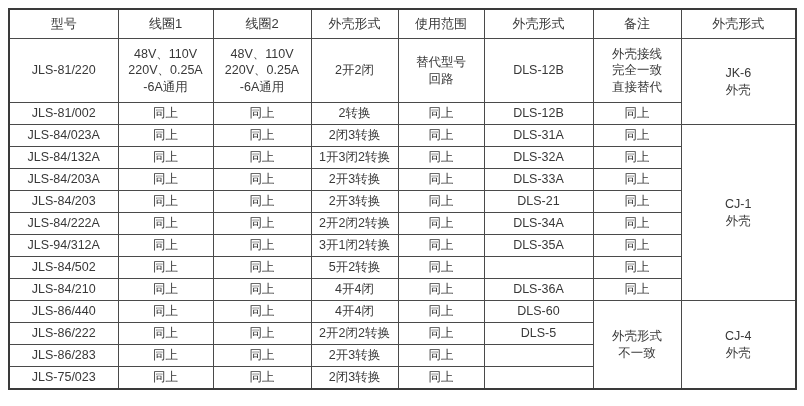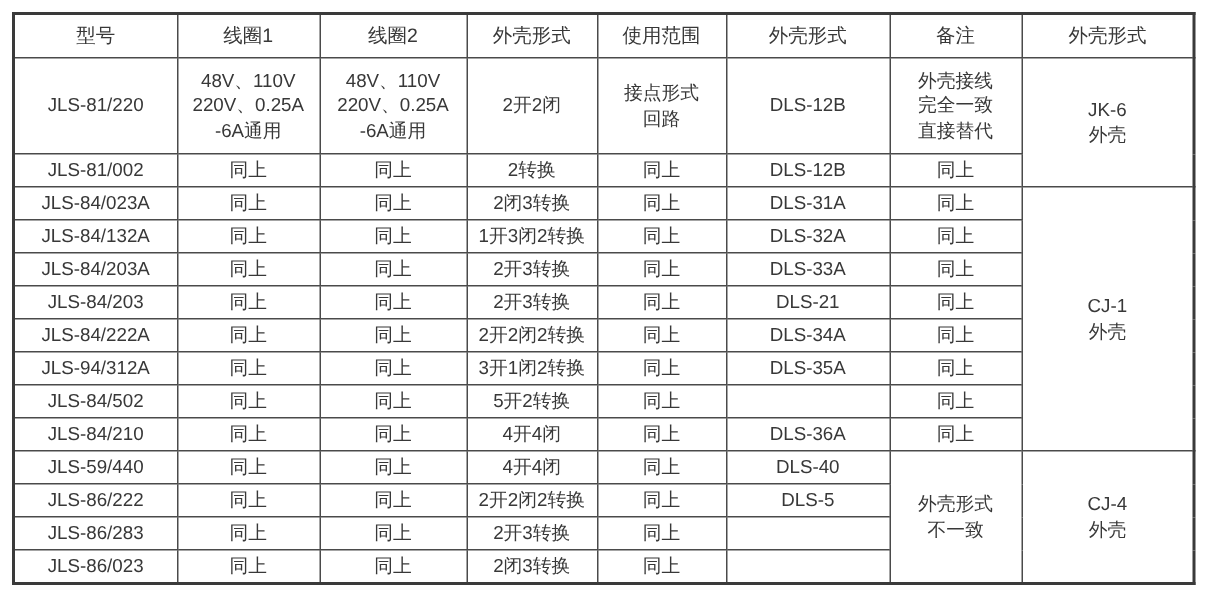--- a/index.html
+++ b/index.html
@@ -74,21 +74,21 @@
     <tbody>
         <tr class="tall-row">
           <td>JLS-81/220</td>
           <td>48V、110V
 220V、0.25A
 -6A通用</td>
           <td>48V、110V
 220V、0.25A
 -6A通用</td>
           <td>2开2闭</td>
-          <td>接点形式
+          <td>替代型号
 回路</td>
           <td>DLS-12B</td>
           <td>外壳接线
 完全一致
 直接替代</td>
           <td rowspan="2">JK-6
 外壳</td>
         </tr>
         <tr>
           <td>JLS-81/002</td>
@@ -167,26 +167,26 @@
         <tr>
           <td>JLS-84/210</td>
           <td>同上</td>
           <td>同上</td>
           <td>4开4闭</td>
           <td>同上</td>
           <td>DLS-36A</td>
           <td>同上</td>
         </tr>
         <tr>
-          <td>JLS-59/440</td>
+          <td>JLS-86/440</td>
           <td>同上</td>
           <td>同上</td>
           <td>4开4闭</td>
           <td>同上</td>
-          <td>DLS-40</td>
+          <td>DLS-60</td>
           <td rowspan="4">外壳形式
 不一致</td>
           <td rowspan="4">CJ-4
 外壳</td>
         </tr>
         <tr>
           <td>JLS-86/222</td>
           <td>同上</td>
           <td>同上</td>
           <td>2开2闭2转换</td>
@@ -195,21 +195,21 @@
         </tr>
         <tr>
           <td>JLS-86/283</td>
           <td>同上</td>
           <td>同上</td>
           <td>2开3转换</td>
           <td>同上</td>
           <td></td>
         </tr>
         <tr>
-          <td>JLS-86/023</td>
+          <td>JLS-75/023</td>
           <td>同上</td>
           <td>同上</td>
           <td>2闭3转换</td>
           <td>同上</td>
           <td></td>
         </tr>
       </tbody>
   </table>
 </div>
 

